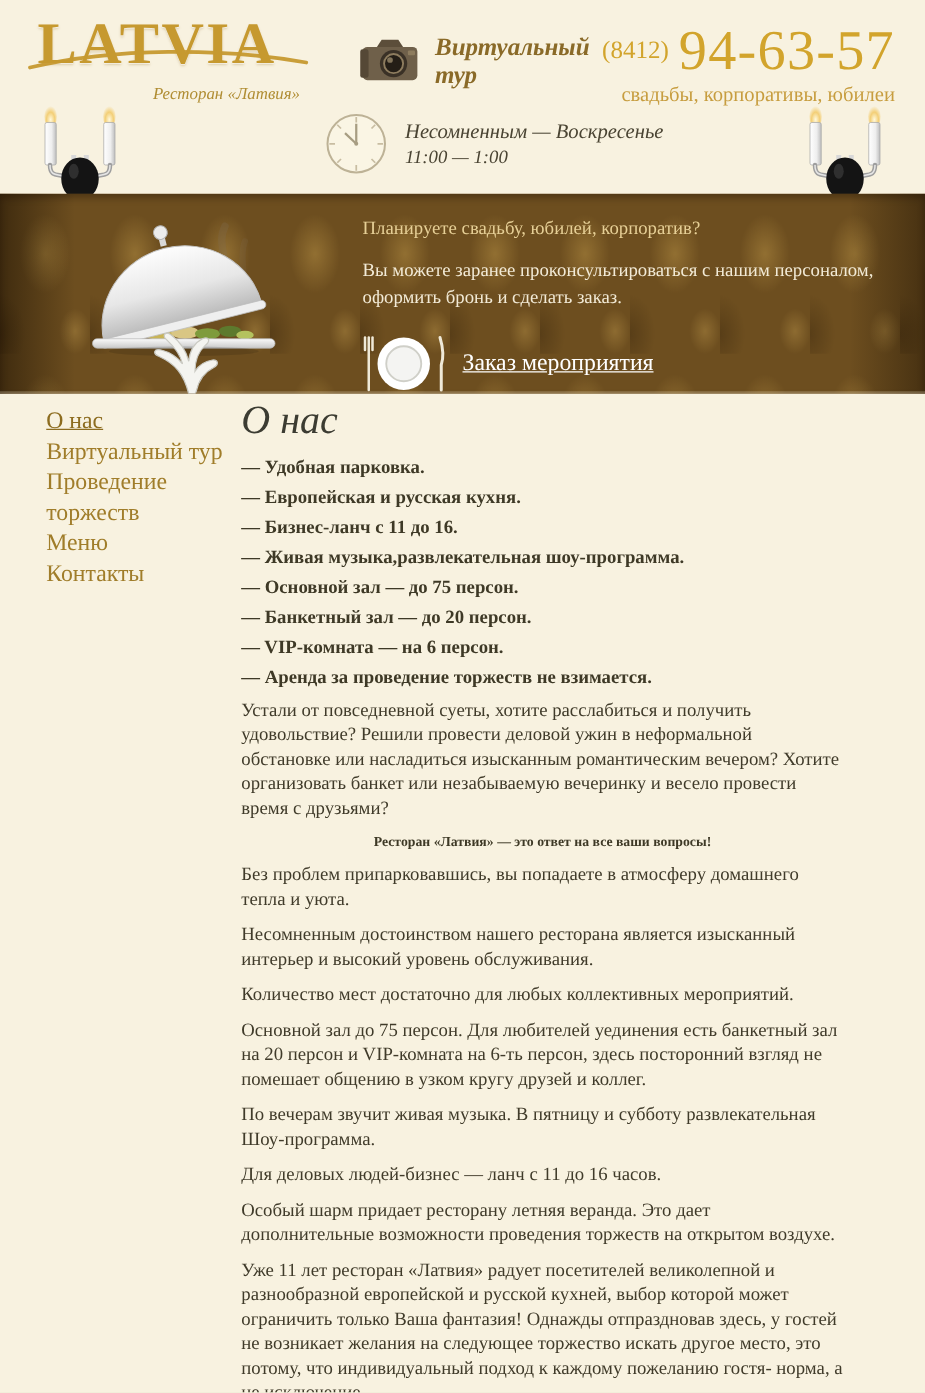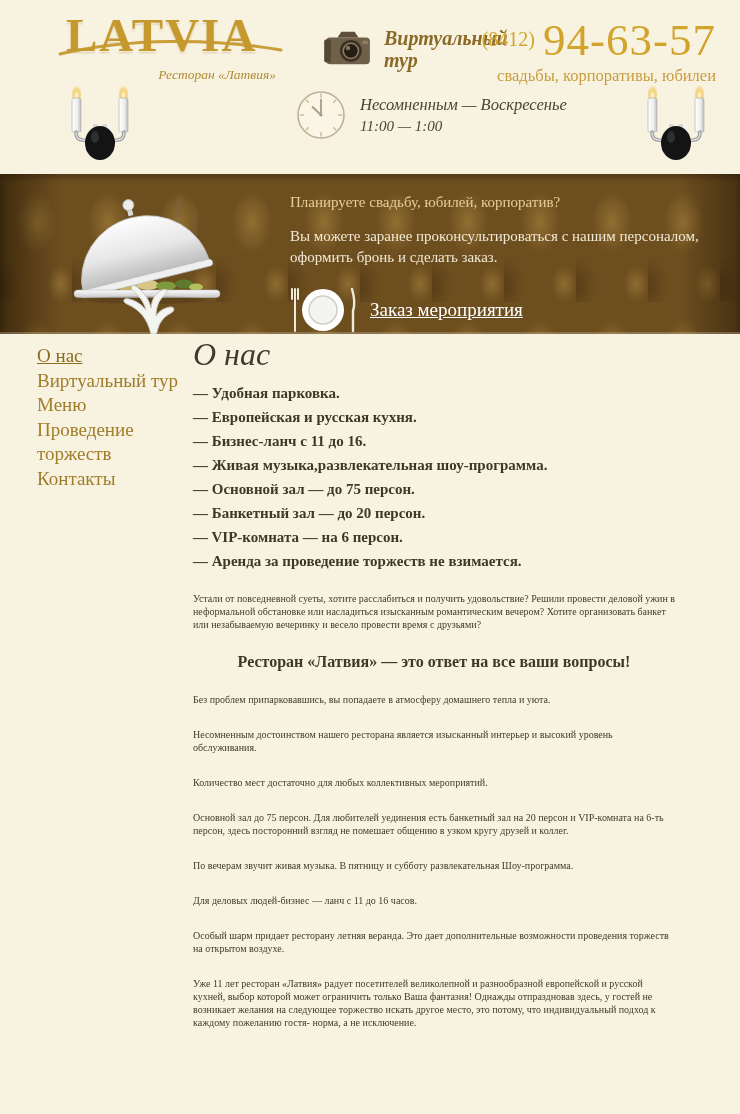--- a/index.html
+++ b/index.html
@@ -1,21 +1,21 @@
 <!DOCTYPE html>
 <html lang="ru"><head>
 <meta charset="utf-8">
 <style>
   * { margin:0; padding:0; box-sizing:border-box; }
   html,body { background:#efe9d6; }
   body { width:740px; margin:0 auto; font-family:"Liberation Serif", serif; }
   .page { width:740px; height:1114px; background:#f8f2e0; position:relative; overflow:hidden; }
 
   
-  .header { position:relative; height:174px; background:#f8f2e0;margin-left:36px; }
+  .header { position:relative; height:155px; background:#f8f2e0; }
 
   .logo { position:absolute; left:30px; top:12px; width:210px; }
   .logo-title { font-weight:700; font-size:47px; line-height:1; letter-spacing:2px;
                 color:#c6992f; text-shadow:0 1px 0 rgba(255,255,255,.55), 0 2px 2px rgba(140,100,20,.25); }
   .logo-swoosh { position:absolute; left:-8px; top:24px; width:225px; height:22px; pointer-events:none; }
   .logo-subtitle { margin-top:8px; text-align:right; font-style:italic; font-size:13.5px; color:#b08d33; }
 
   .sconce { position:absolute; top:84px; width:96px; height:76px; }
   .sconce.left { left:16px; }
   .sconce.right { right:16px; }
@@ -53,22 +53,22 @@
 
   
   .main { display:flex; min-height:697px; }
   .sidebar { width:193px; padding:10px 0 0 37px; }
   .sidebar a { display:block; font-size:19px; line-height:24.5px; color:#a07d2a; text-decoration:none; cursor:pointer; }
   .sidebar a.active { text-decoration:underline; color:#8d6d20; }
 
   .content { width:482px; padding-top:2px; }
   .content h1 { font-style:italic; font-weight:400; font-size:32px; color:#3c3c32; margin-bottom:12px; }
   .bullet { font-weight:700; font-size:15px; line-height:1.1; color:#3e3926; margin-bottom:7.5px; }
-  .content p.body { font-size:10px; line-height:1.3; color:#403b2a; margin:22px 0; }
-  .content p.callout { text-align:center; font-weight:700; font-size:16px; color:#3e3926; margin:11px 0; }
+  .content p.body { font-size:15px; line-height:1.3; color:#403b2a; margin:9px 0; }
+  .content p.callout { text-align:center; font-weight:700; font-size:11px; color:#3e3926; margin:11px 0; }
 </style>
 </head>
 <body>
 
 <div class="page">
 
   <header class="header">
 
     <div class="logo">
       <div class="logo-title">LATVIA</div>
@@ -217,22 +217,22 @@
         <a class="order-link">Заказ мероприятия</a>
       </div>
     </div>
   </section>
 
   <div class="main">
 
     <nav class="sidebar">
       <a class="active">О нас</a>
       <a>Виртуальный тур</a>
+      <a>Проведение торжеств</a>
       <a>Меню</a>
-      <a>Проведение торжеств</a>
       <a>Контакты</a>
     </nav>
 
     <div class="content">
       <h1>О нас</h1>
 
       <p class="bullet">— Удобная парковка.</p>
       <p class="bullet">— Европейская и русская кухня.</p>
       <p class="bullet">— Бизнес-ланч с 11 до 16.</p>
       <p class="bullet">— Живая музыка,развлекательная шоу-программа.</p>

